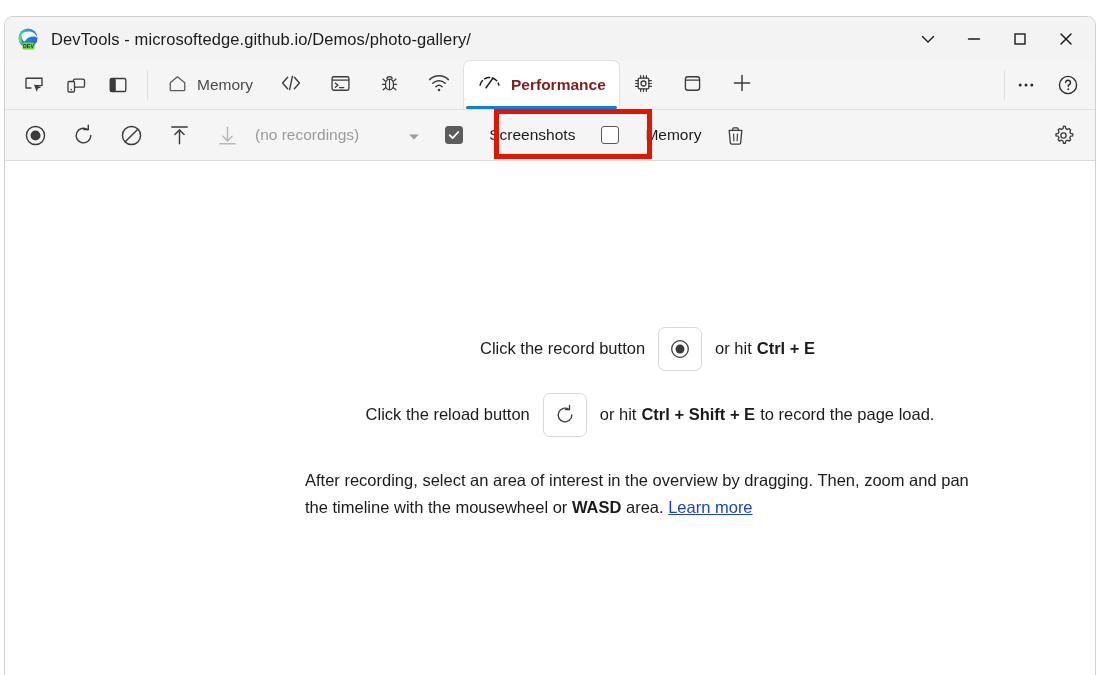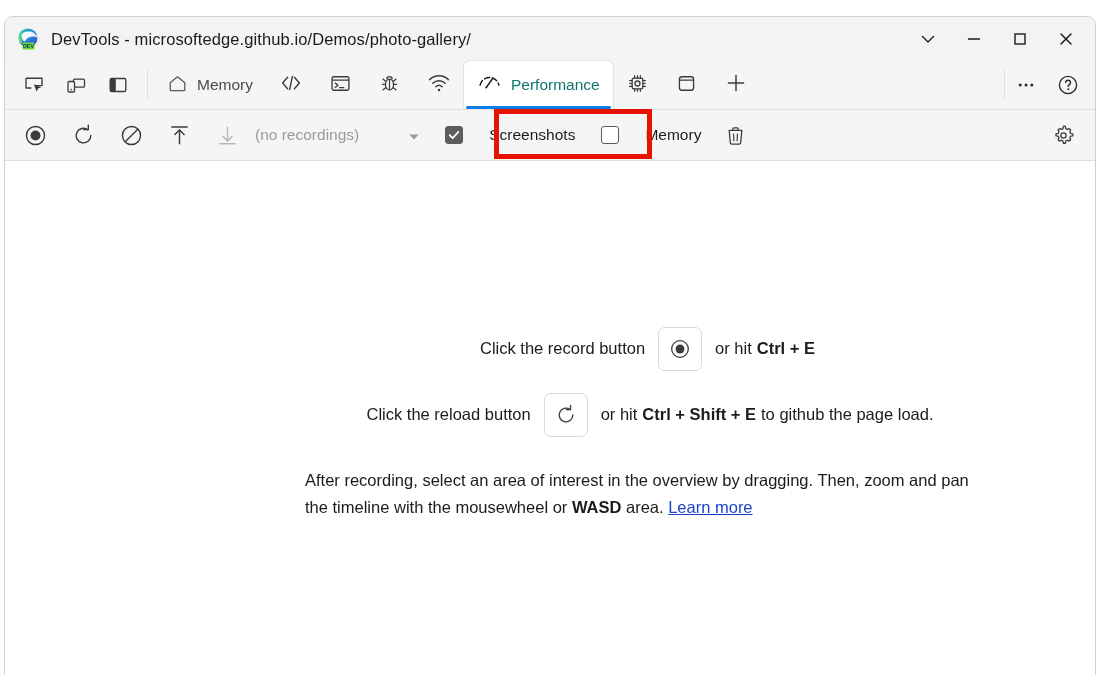--- a/index.html
+++ b/index.html
@@ -107,22 +107,23 @@
     position: relative;
     font-size: 15.5px;
     color: #4a4a4a;
     background: transparent;
     border-radius: 6px 6px 0 0;
     white-space: nowrap;
   }
   .tab.icon-only { padding: 0 13px; gap: 0; }
   .tab.active {
     background: #ffffff;
-    color: #0f766e;
+    color: #7f1d1d;
     box-shadow: 0 0 0 1px #e2e2e2;
+    font-weight: bold;
   }
   .tab.active::after {
     content: "";
     position: absolute;
     left: 2px;
     right: 2px;
     bottom: 0px;
     height: 3px;
     background: #0a7ee4;
     border-radius: 2px;
@@ -553,21 +554,21 @@
     <div class="hint-row">
       <span class="txt">Click the reload button</span>
       <span class="hint-btn">
         <svg width="24" height="24" viewBox="0 0 26 26">
           <path d="M20.4 13 a7.4 7.4 0 1 1 -3 -5.95" fill="none" stroke="#3b3b3b" stroke-width="1.45" stroke-linecap="round"></path>
           <path d="M17.9 2.6 L17.9 7.1 L13.4 7.1" fill="none" stroke="#3b3b3b" stroke-width="1.45" stroke-linecap="round" stroke-linejoin="round"></path>
         </svg>
       </span>
       <span class="txt">or hit</span>
       <b class="txt" style="margin:0 5px;">Ctrl + Shift + E</b>
-      <span class="txt">to github the page load.</span>
+      <span class="txt">to record the page load.</span>
     </div>
 
     <div id="para3">
       <span>After recording, select an area of interest in the overview by dragging. Then, zoom and pan the timeline with the mousewheel or </span><b>WASD</b><span> area. </span><a href="#" id="learn-more">Learn more</a>
     </div>
 
   </div>
 </div>
 
 </body></html>

